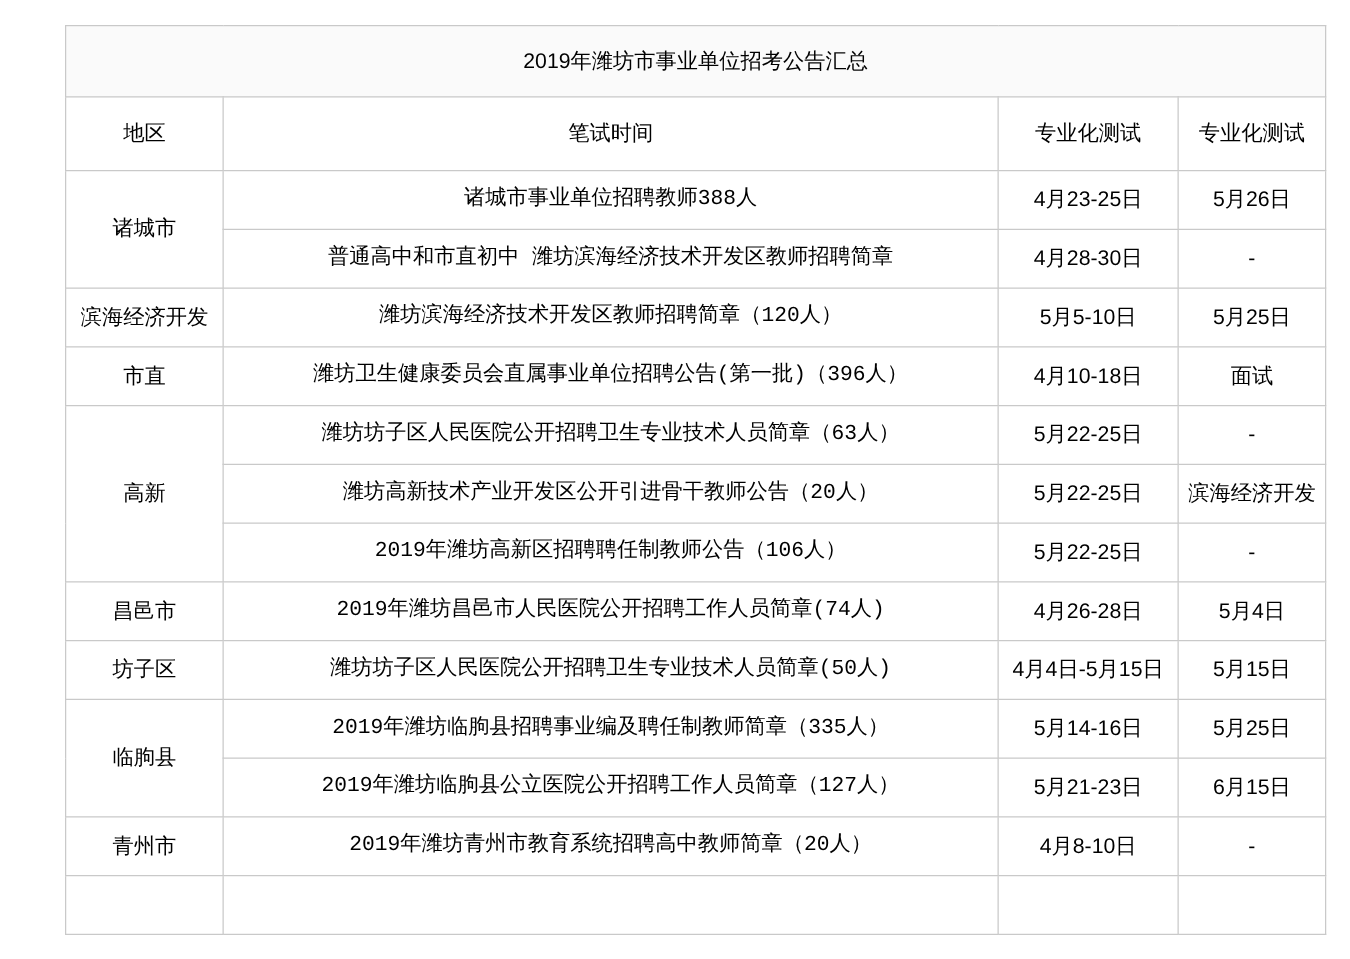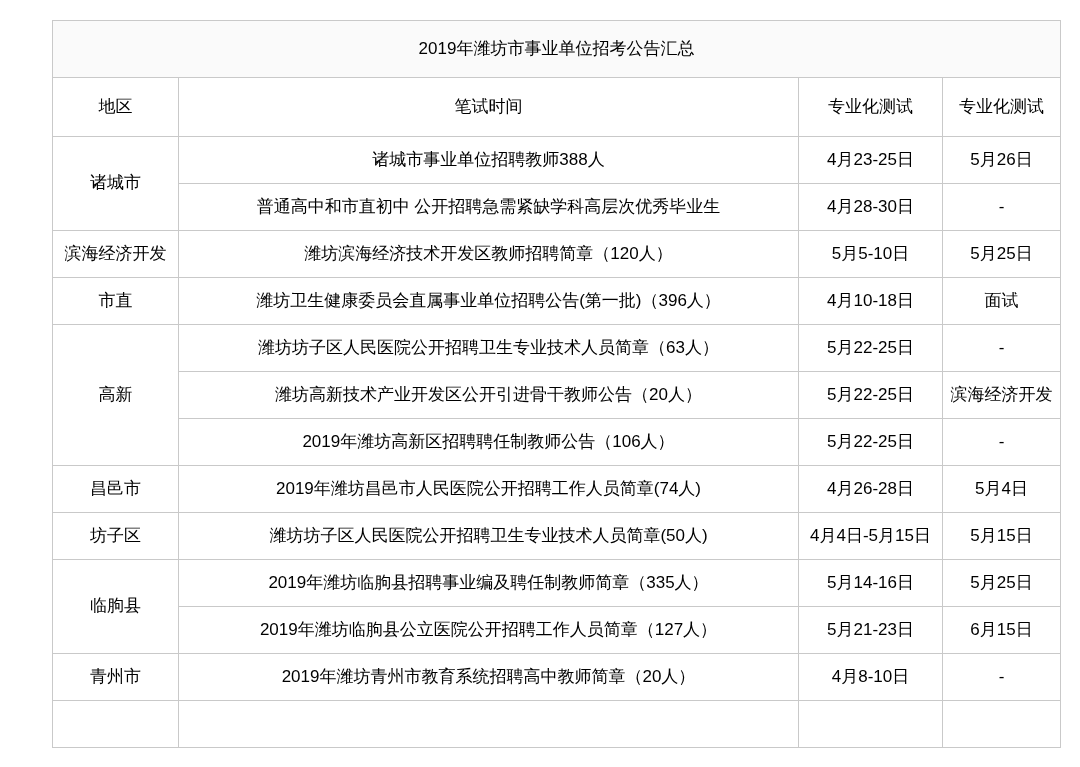--- a/index.html
+++ b/index.html
@@ -46,20 +46,21 @@
     font-size: 18px;
     height: 46px;
   }
   .region-cell {
     font-size: 18px;
     margin-left: 22px;
   }
   .link-cell {
     color: #ff0000;
     font-size: 17px;
+    font-family: Liberation Mono, monospace;
   }
   .date-cell {
     font-size: 17px;
   }
   .row-h {
     height: 47px;
   }
   .col-region { width: 126px; }
   .col-notice { width: 620px; }
   .col-signup { width: 144px; }
@@ -87,21 +88,21 @@
         <td class="head-cell">专业化测试</td>
       </tr>
 
       <tr class="row-h">
         <td class="region-cell" rowspan="2">诸城市</td>
         <td class="link-cell">诸城市事业单位招聘教师388人</td>
         <td class="date-cell">4月23-25日</td>
         <td class="date-cell">5月26日</td>
       </tr>
       <tr class="row-h">
-        <td class="link-cell">普通高中和市直初中 公开招聘急需紧缺学科高层次优秀毕业生</td>
+        <td class="link-cell">普通高中和市直初中 潍坊滨海经济技术开发区教师招聘简章</td>
         <td class="date-cell">4月28-30日</td>
         <td class="date-cell">-</td>
       </tr>
 
       <tr class="row-h">
         <td class="region-cell">滨海经济开发</td>
         <td class="link-cell">潍坊滨海经济技术开发区教师招聘简章（120人）</td>
         <td class="date-cell">5月5-10日</td>
         <td class="date-cell">5月25日</td>
       </tr>

